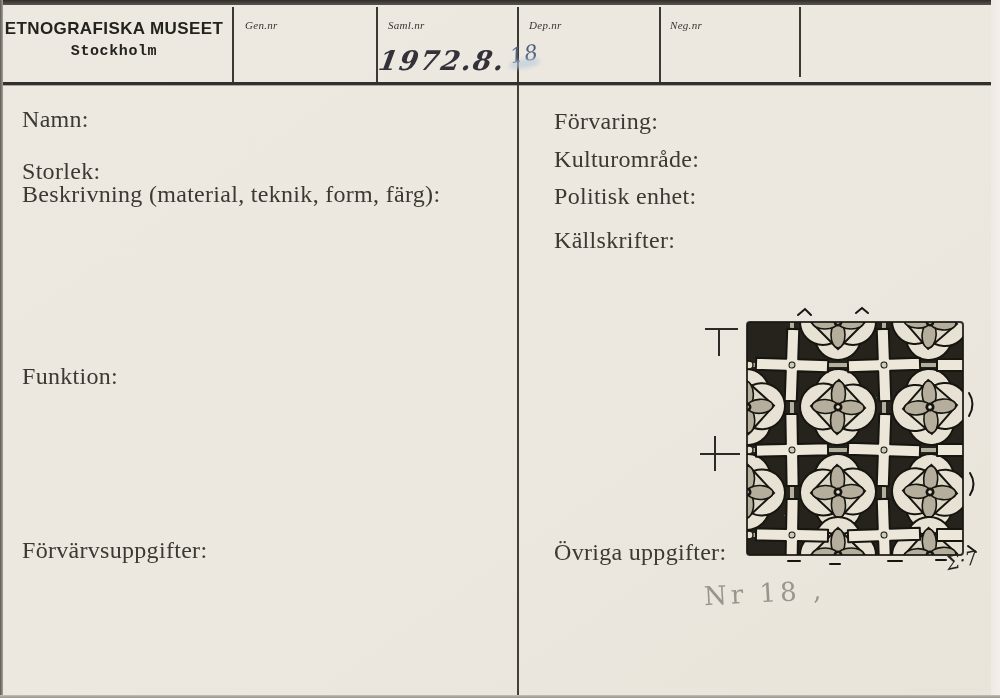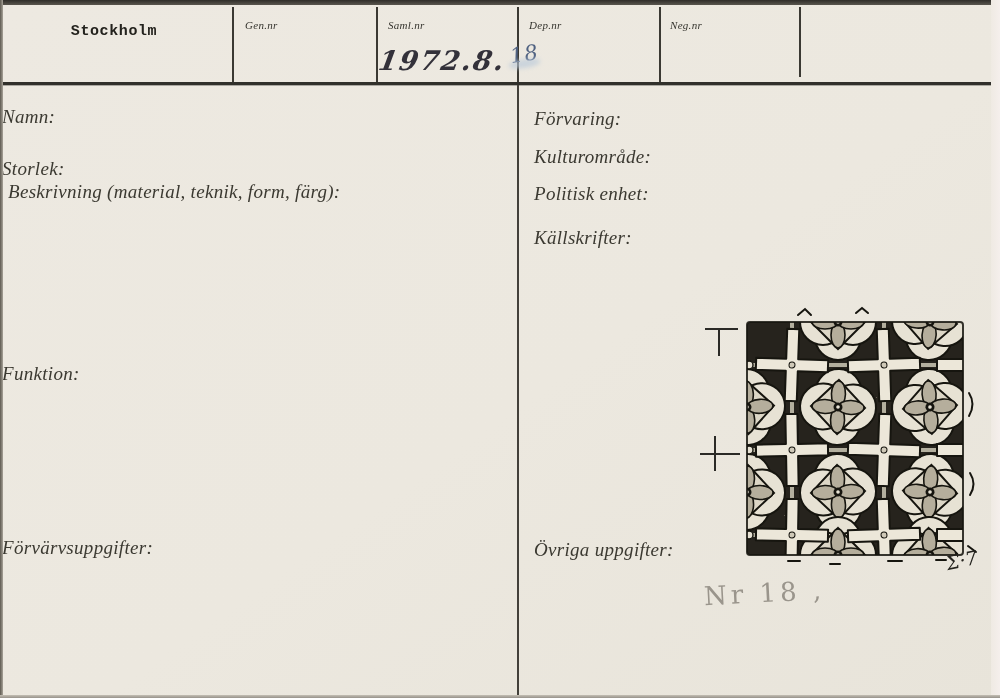--- a/index.html
+++ b/index.html
@@ -20,21 +20,21 @@
   .centerline{position:absolute;left:517px;top:85px;width:2px;height:613px;background:#43403a;}
 
   
   .institution{position:absolute;left:4px;top:19px;width:220px;text-align:center;color:#23221d;
     font-family:"Liberation Sans",sans-serif;font-weight:bold;}
   .institution .name{font-size:17px;letter-spacing:.4px;}
   .institution .city{font-size:15px;margin-top:4px;letter-spacing:.6px;font-family:Liberation Mono, monospace;}
   .colhead{position:absolute;top:19px;width:120px;text-align:left;font-style:italic;font-size:11px;color:#35342e;letter-spacing:.3px;}
 
   
-  .flabel{position:absolute;font-style:italic;font-size:19px;color:#3b3931;letter-spacing:.3px;white-space:nowrap;}
+  .flabel{position:absolute;font-size:24px;color:#3b3931;letter-spacing:.3px;white-space:nowrap;padding-left:20px;}
 
   
   .hw-samlnr{position:absolute;left:379px;top:45px;display:flex;align-items:flex-start;white-space:nowrap;}
   .hw-ink{font-size:27px;font-style:italic;transform:skewX(-10deg);letter-spacing:2px;color:#33313a;font-weight:bold;font-family:"DejaVu Serif",serif;}
   .hw-pencil18{position:relative;font-size:21px;font-style:italic;color:#4f6180;transform:translateY(-3px) rotate(-9deg);margin-left:4px;letter-spacing:1px;font-family:"DejaVu Serif",serif;}
   .hw-smudge{position:absolute;left:-3px;top:17px;width:32px;height:9px;background:#b9c9da;opacity:.65;filter:blur(2px);border-radius:50%;}
   .hw-nr18{position:absolute;left:704px;top:578px;font-size:26px;color:#9a958c;letter-spacing:4px;transform:rotate(-3deg);font-family:"DejaVu Serif",serif;white-space:nowrap;}
   .hw-sign{position:absolute;left:946px;top:549px;font-size:19px;color:#24231e;font-style:italic;transform:rotate(-12deg);font-family:"DejaVu Serif",serif;white-space:nowrap;}
 
   .drawing{position:absolute;left:698px;top:303px;}
@@ -45,20 +45,21 @@
 <div class="card">
   <div class="edge-top"></div>
 
   <div class="vline" style="left:232px;top:7px;height:76px;"></div>
   <div class="vline" style="left:376px;top:7px;height:76px;"></div>
   <div class="vline" style="left:517px;top:7px;height:76px;"></div>
   <div class="vline" style="left:659px;top:7px;height:76px;"></div>
   <div class="vline" style="left:799px;top:7px;height:70px;"></div>
 
   <div class="institution">
+    <div class="name">ETNOGRAFISKA MUSEET</div>
     <div class="city">Stockholm</div>
   </div>
 
   <div class="colhead" style="left:245px;">Gen.nr</div>
   <div class="colhead" style="left:388px;">Saml.nr</div>
   <div class="colhead" style="left:529px;">Dep.nr</div>
   <div class="colhead" style="left:670px;">Neg.nr</div>
 
   <div class="hw-samlnr">
     <span class="hw-ink">1972.8.</span>
@@ -66,21 +67,21 @@
       <span class="hw-smudge"></span>
       <span>18</span>
     </span>
   </div>
 
   <div class="thickline"></div>
   <div class="centerline"></div>
 
   <div class="flabel" style="left:2px;top:106px;">Namn:</div>
   <div class="flabel" style="left:2px;top:158px;">Storlek:</div>
-  <div class="flabel" style="left:8px;top:181px;">Beskrivning (material, teknik, form, färg):</div>
+  <div class="flabel" style="left:2px;top:181px;">Beskrivning (material, teknik, form, färg):</div>
   <div class="flabel" style="left:2px;top:363px;">Funktion:</div>
   <div class="flabel" style="left:2px;top:537px;">Förvärvsuppgifter:</div>
 
   <div class="flabel" style="left:534px;top:108px;">Förvaring:</div>
   <div class="flabel" style="left:534px;top:146px;">Kulturområde:</div>
   <div class="flabel" style="left:534px;top:183px;">Politisk enhet:</div>
   <div class="flabel" style="left:534px;top:227px;">Källskrifter:</div>
   <div class="flabel" style="left:534px;top:539px;">Övriga uppgifter:</div>
 
   <svg class="drawing" width="302" height="290" viewBox="0 0 302 290" aria-label="Ink drawing of a repeating tile pattern: quatrefoil rosette medallions alternating with light crosses on a dark stippled ground, vertical dimension marks at left">

